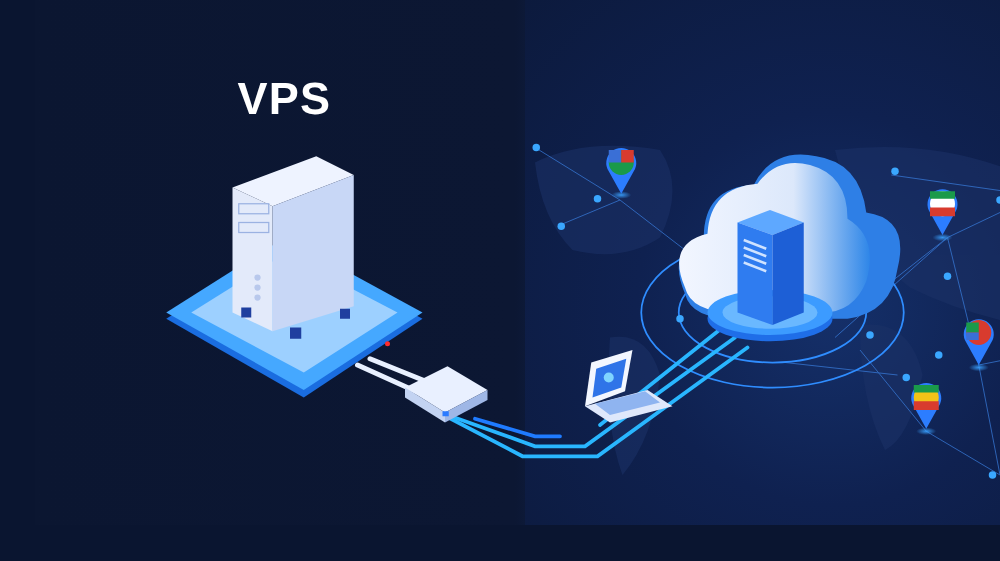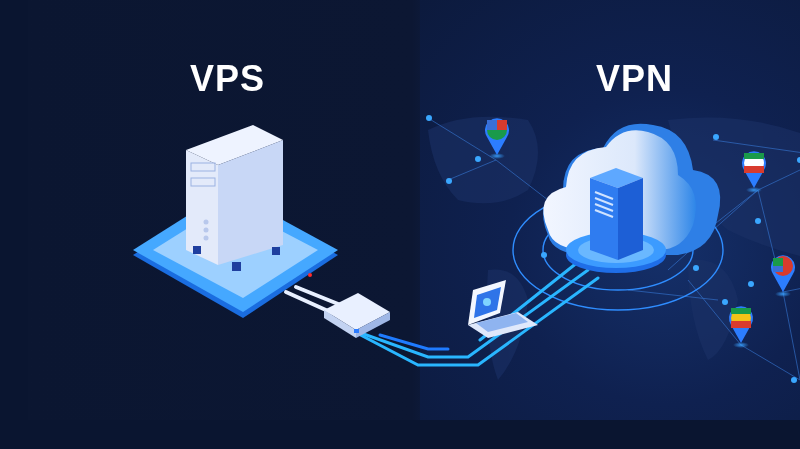--- a/index.html
+++ b/index.html
@@ -13,21 +13,20 @@
   .title.vpn{left:568px;}
   svg{position:absolute;left:0;top:0;}
 </style>
 </head>
 <body>
 
 <div class="stage">
   <div class="right-panel"></div>
 
   <div class="title vps">VPS</div>
-  <div class="title vpn">VPN</div>
 
   <svg width="800" height="449" viewBox="0 0 800 449">
     <defs>
       <radialGradient id="glow" cx="50%" cy="50%" r="50%">
         <stop offset="0%" stop-color="#39a0ff" stop-opacity="0.9"></stop>
         <stop offset="100%" stop-color="#39a0ff" stop-opacity="0"></stop>
       </radialGradient>
       <linearGradient id="cloudg" x1="0" y1="0" x2="1" y2="0">
         <stop offset="0%" stop-color="#f2f6ff"></stop>
         <stop offset="60%" stop-color="#dce8fb"></stop>

